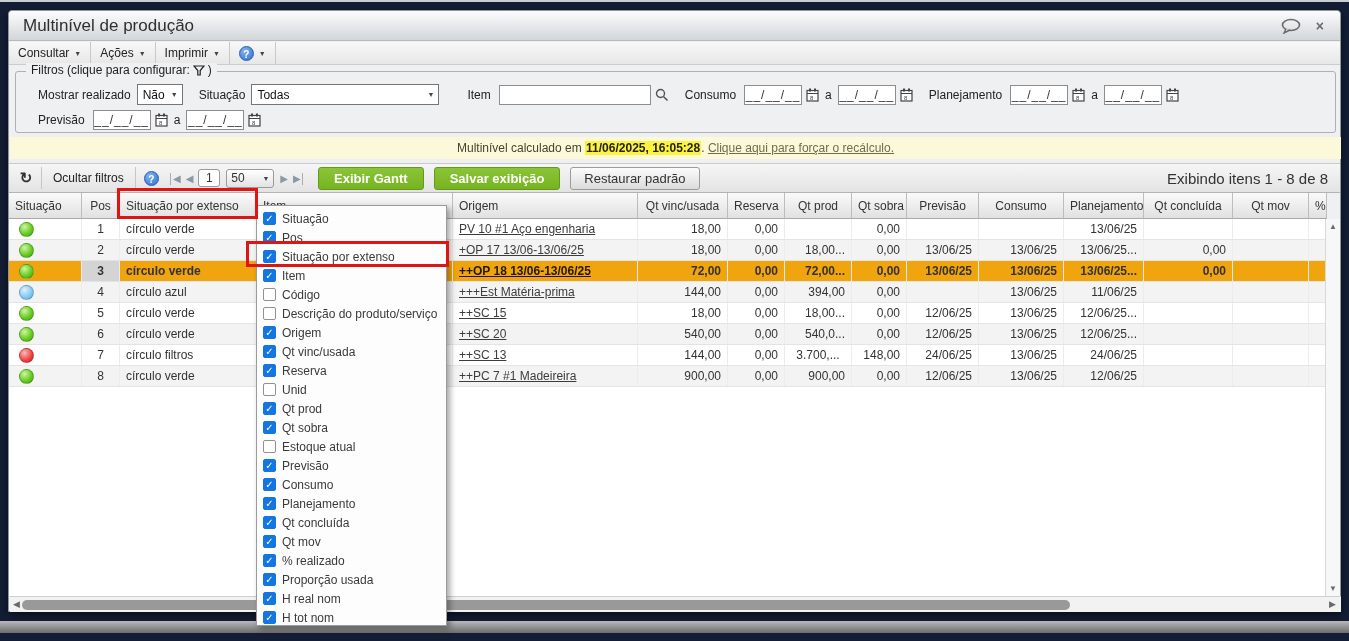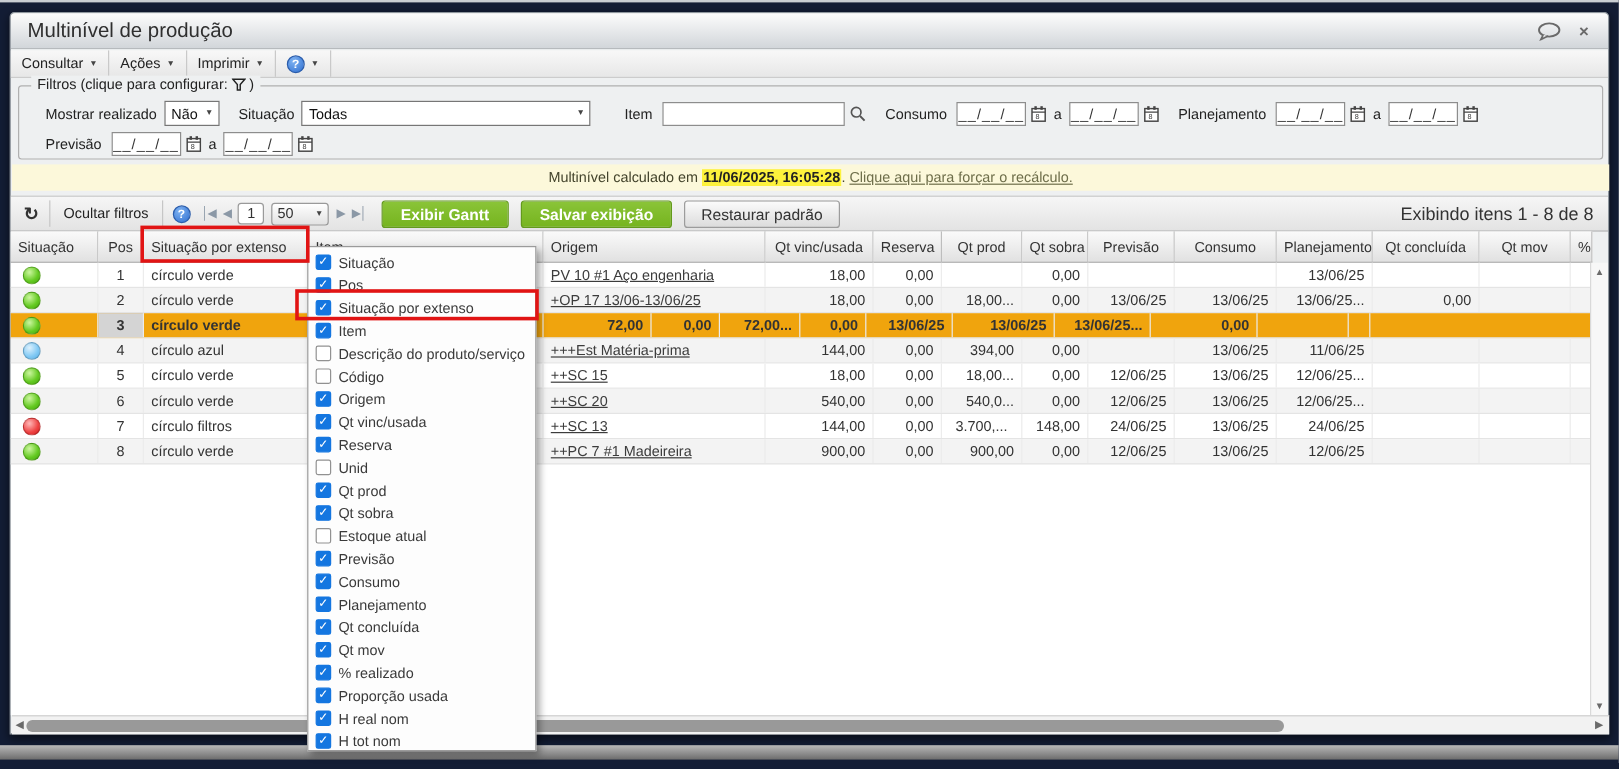--- a/index.html
+++ b/index.html
@@ -126,21 +126,21 @@
           </svg>
         <span>)</span>
       </div>
       <div class="frow r1">
         <span class="flabel">Mostrar realizado</span>
         <div class="fsel ml6" style="width:46px">
             <span>Não</span>
             <span class="caret">▼</span>
           </div>
         <span class="flabel ml16">Situação</span>
-        <div class="fsel ml6" style="width:241px">
+        <div class="fsel ml6" style="width:188px">
             <span>Todas</span>
             <span class="caret">▼</span>
           </div>
         <span class="flabel ml28">Item</span>
         <div class="finp ml8" style="width:152px"></div>
         <span class="ml4">
             <svg width="14" height="14" viewBox="0 0 14 14">
               <circle cx="5.5" cy="5.5" r="4" fill="none" stroke="#555" stroke-width="1.4"></circle>
               <line x1="8.7" y1="8.7" x2="12.5" y2="12.5" stroke="#555" stroke-width="1.6"></line>
             </svg>
@@ -296,20 +296,21 @@
             <div class="td" style="width: 80px; text-align: right;">13/06/25...</div>
             <div class="td" style="width: 89px; text-align: right;">0,00</div>
             <div class="td" style="width: 76px; text-align: right;"></div>
             <div class="td" style="width: 18px; text-align: left;"></div>
           </div>
           <div class="row sel">
             <div class="td" style="width: 73px; text-align: left;"><span class="circle" data-color="green"></span></div>
             <div class="td possel" style="width: 38px; text-align: center;">3</div>
             <div class="td" style="width: 137px; text-align: left;">círculo verde</div>
             <div class="td" style="width: 196px; text-align: left;"></div>
+            <div class="td" style="width: 185px; text-align: left;"><a class="olink">++OP 18 13/06-13/06/25</a></div>
             <div class="td" style="width: 90px; text-align: right;">72,00</div>
             <div class="td" style="width: 57px; text-align: right;">0,00</div>
             <div class="td" style="width: 67px; text-align: right;">72,00...</div>
             <div class="td" style="width: 55px; text-align: right;">0,00</div>
             <div class="td" style="width: 72px; text-align: right;">13/06/25</div>
             <div class="td" style="width: 85px; text-align: right;">13/06/25</div>
             <div class="td" style="width: 80px; text-align: right;">13/06/25...</div>
             <div class="td" style="width: 89px; text-align: right;">0,00</div>
             <div class="td" style="width: 76px; text-align: right;"></div>
             <div class="td" style="width: 18px; text-align: left;"></div>
@@ -425,25 +426,25 @@
       <div class="mi">
         <span class="cb on">✓</span>
         <span class="milbl">Situação por extenso</span>
       </div>
       <div class="mi">
         <span class="cb on">✓</span>
         <span class="milbl">Item</span>
       </div>
       <div class="mi">
         <span class="cb"></span>
+        <span class="milbl">Código</span>
+      </div>
+      <div class="mi">
+        <span class="cb"></span>
         <span class="milbl">Descrição do produto/serviço</span>
-      </div>
-      <div class="mi">
-        <span class="cb"></span>
-        <span class="milbl">Código</span>
       </div>
       <div class="mi">
         <span class="cb on">✓</span>
         <span class="milbl">Origem</span>
       </div>
       <div class="mi">
         <span class="cb on">✓</span>
         <span class="milbl">Qt vinc/usada</span>
       </div>
       <div class="mi">

